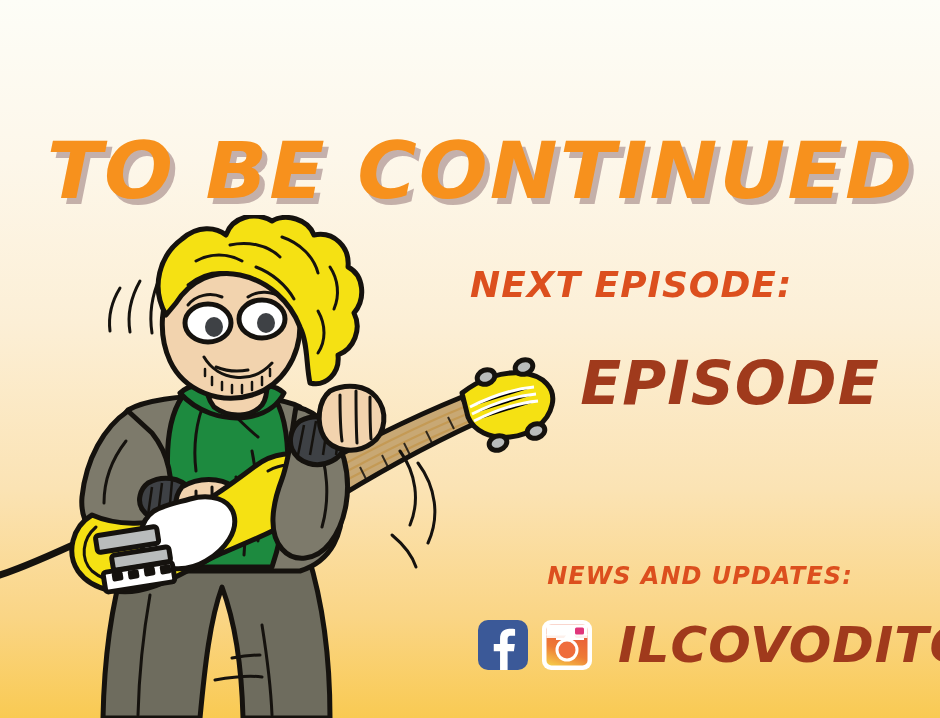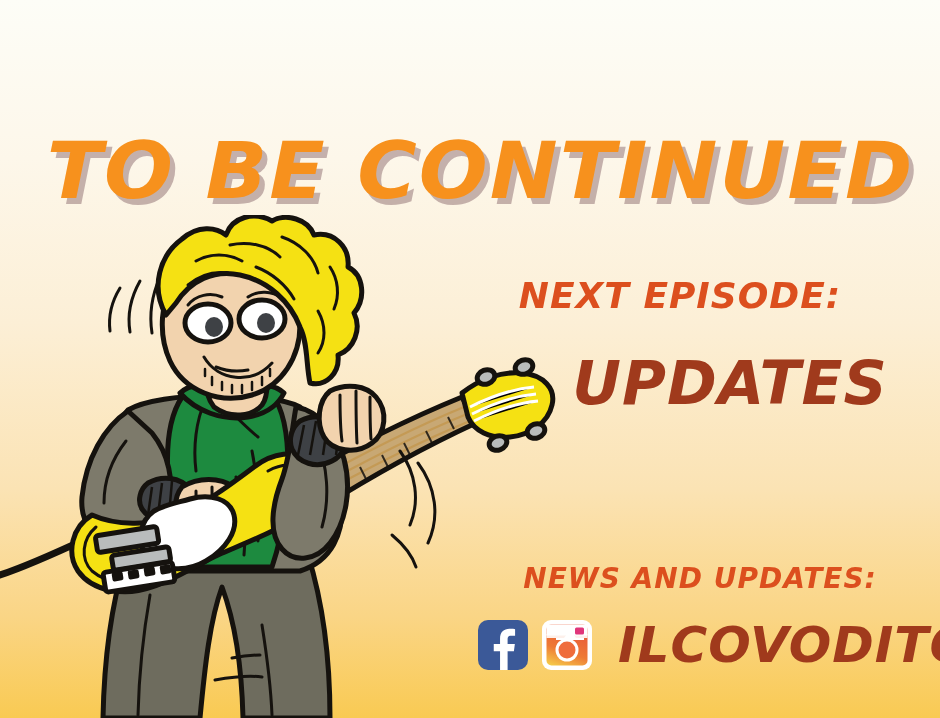--- a/index.html
+++ b/index.html
@@ -35,22 +35,22 @@
     letter-spacing:2px;
     color:#f7911d;
     text-shadow:5px 6px 0 rgba(150,118,120,0.55);
     white-space:nowrap;
     transform:scaleX(1.04);
   }
 
   
   #next-episode-label{
     position:absolute;
-    left:470px; width:420px; top:275px;
-    text-align:center;
+    left:470px; width:420px; top:264px;
+    text-align:left;
     font-family:"DejaVu Sans", sans-serif;
     font-weight:bold; font-style:italic;
     font-size:36px; letter-spacing:1px;
     color:#dc4f1e;
   }
   #next-episode-day{
     position:absolute;
     left:520px; width:420px; top:348px;
     text-align:center;
     font-family:"DejaVu Sans", sans-serif;
@@ -66,21 +66,21 @@
     font-weight:bold; font-style:italic;
     font-size:35px; letter-spacing:1px;
     color:#a03a1c;
   }
   #news-label{
     position:absolute;
     left:490px; width:420px; top:562px;
     text-align:center;
     font-family:"DejaVu Sans", sans-serif;
     font-weight:bold; font-style:italic;
-    font-size:28px; letter-spacing:1px;
+    font-size:24px; letter-spacing:1px;
     color:#dc4f1e;
   }
 
   
   #social-row{
     position:absolute;
     left:478px; top:620px;
     display:flex; align-items:center; gap:14px;
   }
   .social-icon{width:50px;height:50px;display:block;}
@@ -330,21 +330,21 @@
       <path class="thin" d="M400,236 C416,258 420,286 410,310"></path>
       <path class="thin" d="M418,248 C436,272 440,302 428,328"></path>
       <path class="thin" d="M392,320 C404,330 412,340 416,352"></path>
     </g>
 
   </svg>
 
   <div id="title">TO BE CONTINUED</div>
 
   <div id="next-episode-label">NEXT EPISODE:</div>
-  <div id="next-episode-day">UPDATES</div>
+  <div id="next-episode-day">EPISODE</div>
 
   <div id="news-label">NEWS AND UPDATES:</div>
 
   <div id="social-row">
 
     <svg class="social-icon" viewBox="0 0 50 50" xmlns="http://www.w3.org/2000/svg">
       <rect x="0" y="0" width="50" height="50" rx="10" ry="10" fill="#3b5998"></rect>
       <path fill="#ffffff" d="M29.6,50 V31.2 h6.3 l0.95,-7.3 H29.6 v-4.66 c0,-2.11 0.59,-3.55 3.62,-3.55
            l3.87,0 V9.15 C36.42,9.06 34.12,8.86 31.45,8.86 c-5.58,0 -9.4,3.4 -9.4,9.66
            v5.39 h-6.3 V31.2 h6.3 V50 Z"></path>

